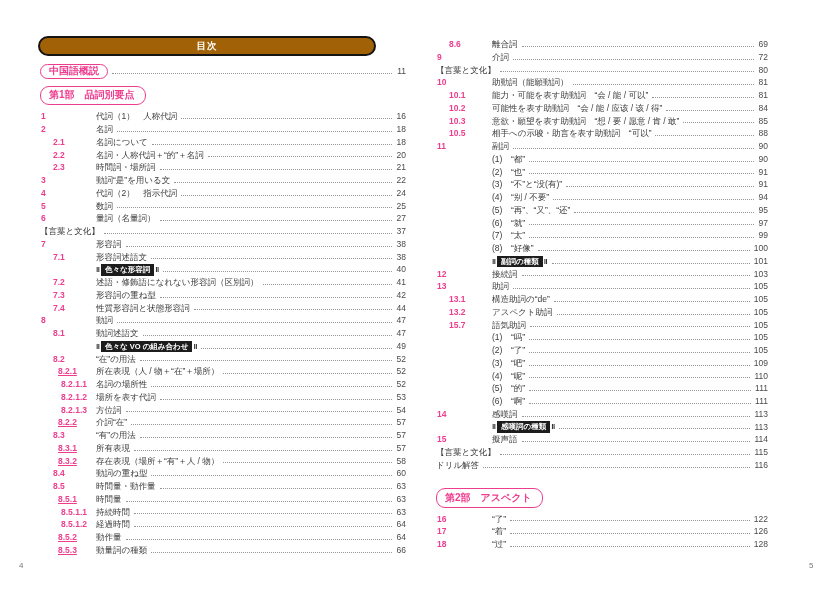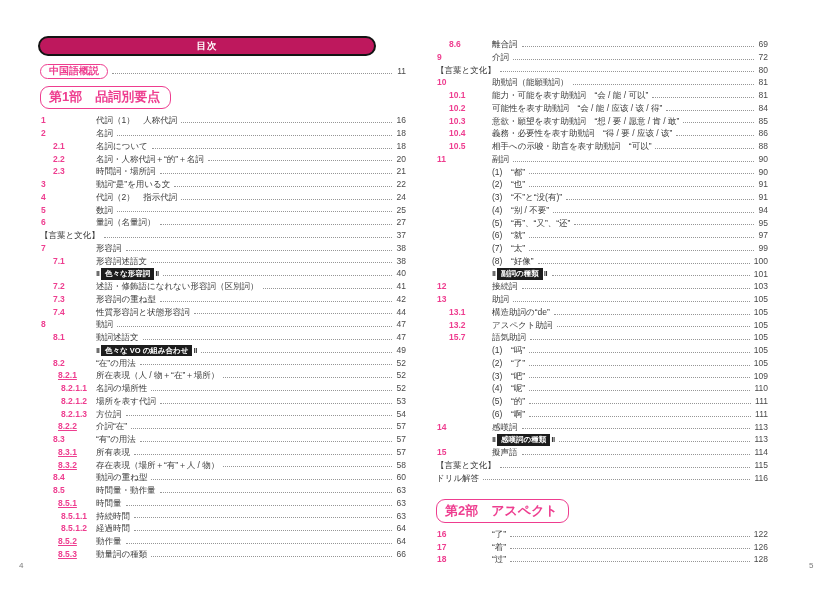--- a/index.html
+++ b/index.html
@@ -8,35 +8,35 @@
     font-family:"Liberation Sans","DejaVu Sans",sans-serif;
     -webkit-font-smoothing:antialiased;
   }
   .sheet{position:relative;width:840px;height:596px;background:#ffffff;}
   .page{position:absolute;top:0;}
   .page-left{left:40px;top:36px;width:366px;}
   .page-right{left:436px;top:38px;width:332px;}
 
   .banner{
     margin-left:-2px;width:338px;height:20px;
-    background:#be185d;border:2.5px solid #141414;border-radius:13px;
+    background:#a16207;border:2.5px solid #141414;border-radius:13px;
     display:flex;align-items:center;justify-content:center;
     box-sizing:border-box;
   }
   .banner span{color:#ffffff;font-weight:700;font-size:9.5px;letter-spacing:1px;}
 
   .intro-row{margin-top:9px;display:flex;align-items:center;height:14px;font-size:8.5px;}
   .small-pill{
     flex:none;border:1.2px solid #ee3d8f;border-radius:8px;
     padding:1px 8px 1.5px 8px;color:#ee3d8f;font-weight:700;font-size:10px;
   }
   .part-pill{
     display:inline-block;margin-top:8px;
     border:1.4px solid #ee3d8f;border-radius:9px;
-    padding:1.5px 10px 2px 8px;color:#ee3d8f;font-weight:700;font-size:13px;
+    padding:1.5px 10px 2px 8px;color:#ee3d8f;font-weight:700;font-size:10px;
   }
   .entries{margin-top:5px;}
   .toc-row{display:flex;align-items:center;height:12.75px;font-size:8.5px;color:#3a3a3a;line-height:1;}
   .num{flex:none;width:56px;box-sizing:border-box;color:#ee3d8f;font-weight:700;padding-left:1px;}
   .num.l2{padding-left:13px;}
   .num.l3{padding-left:18px;text-decoration:underline;}
   .num.l4{padding-left:21px;}
   .title{flex:none;white-space:nowrap;}
   .note-title{flex:none;white-space:nowrap;color:#3a3a3a;}
   .leader{flex:1;min-width:5px;margin:0 4px;height:0;border-bottom:1.3px dotted #969696;transform:translateY(2px);}
@@ -319,26 +319,20 @@
           <span class="leader"></span>
           <span class="pg">84</span>
         </div>
         <div class="toc-row">
           <span class="num l2">10.3</span>
           <span class="title">意欲・願望を表す助動詞　“想 / 要 / 愿意 / 肯 / 敢”</span>
           <span class="leader"></span>
           <span class="pg">85</span>
         </div>
         <div class="toc-row">
-          <span class="num l2">10.4</span>
-          <span class="title">義務・必要性を表す助動詞　“得 / 要 / 应该 / 该”</span>
-          <span class="leader"></span>
-          <span class="pg">86</span>
-        </div>
-        <div class="toc-row">
           <span class="num l2">10.5</span>
           <span class="title">相手への示唆・助言を表す助動詞　“可以”</span>
           <span class="leader"></span>
           <span class="pg">88</span>
         </div>
         <div class="toc-row">
           <span class="num l1">11</span>
           <span class="title">副詞</span>
           <span class="leader"></span>
           <span class="pg">90</span>

